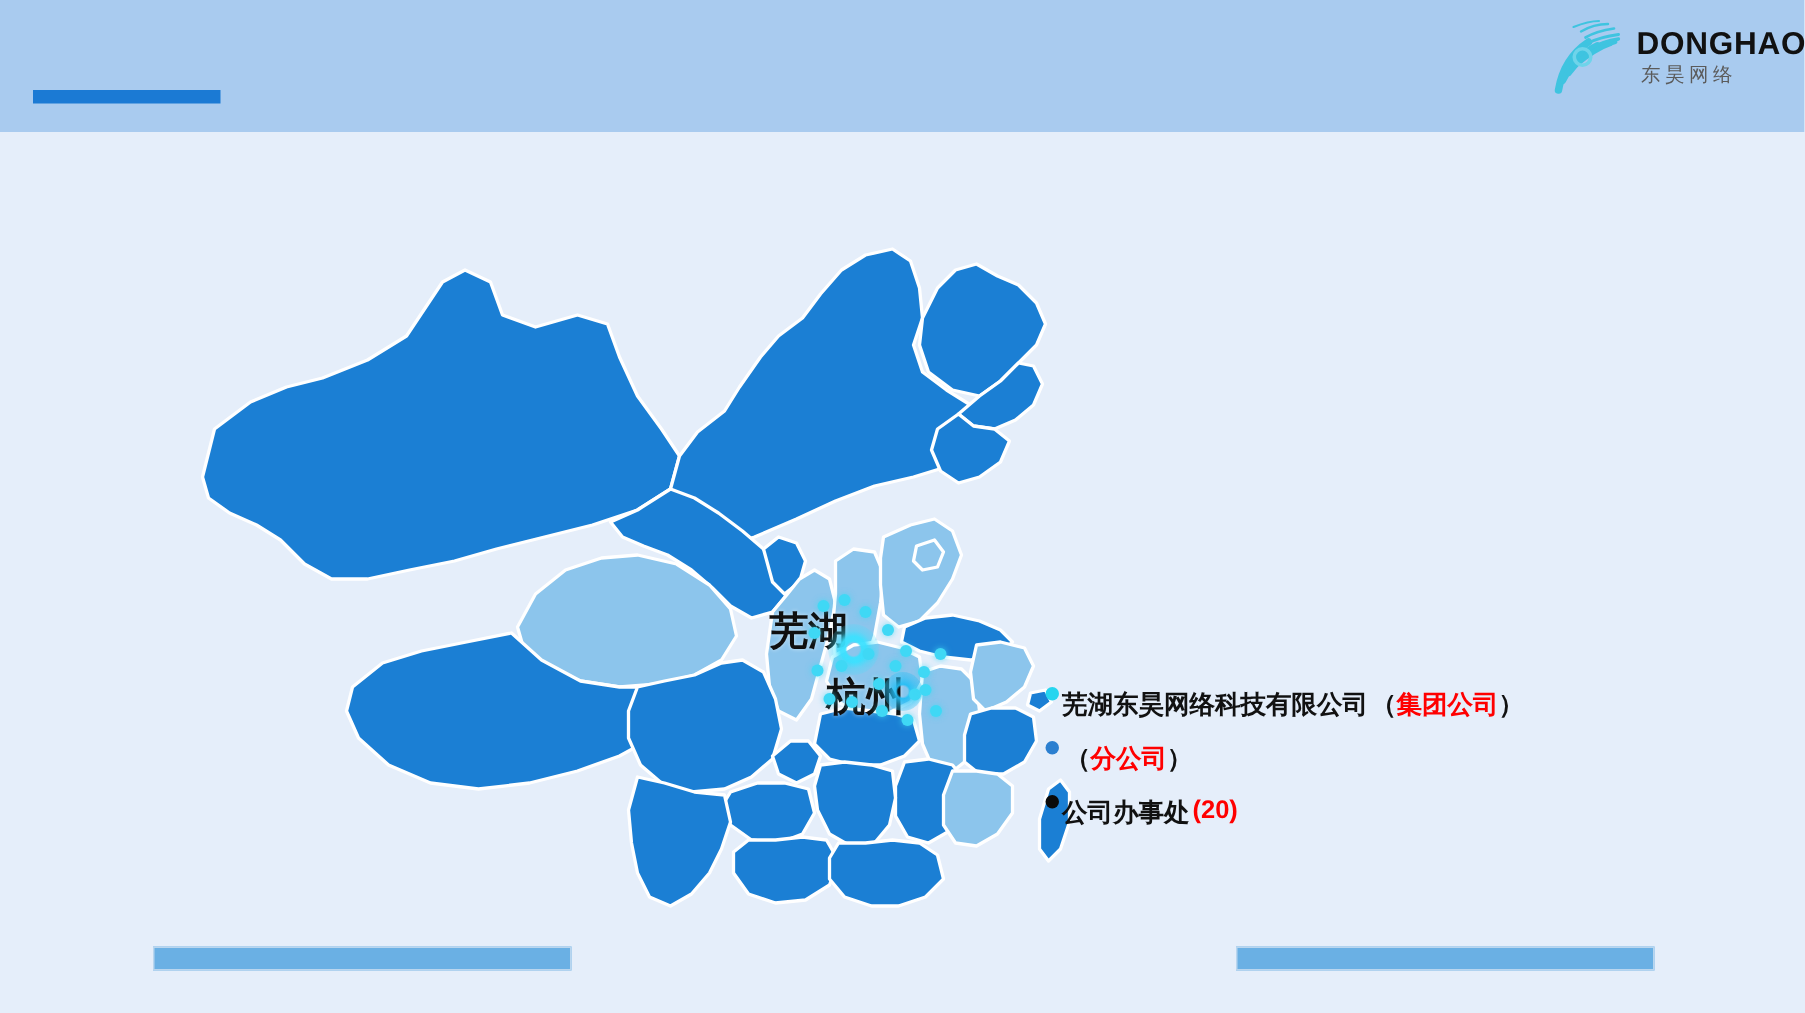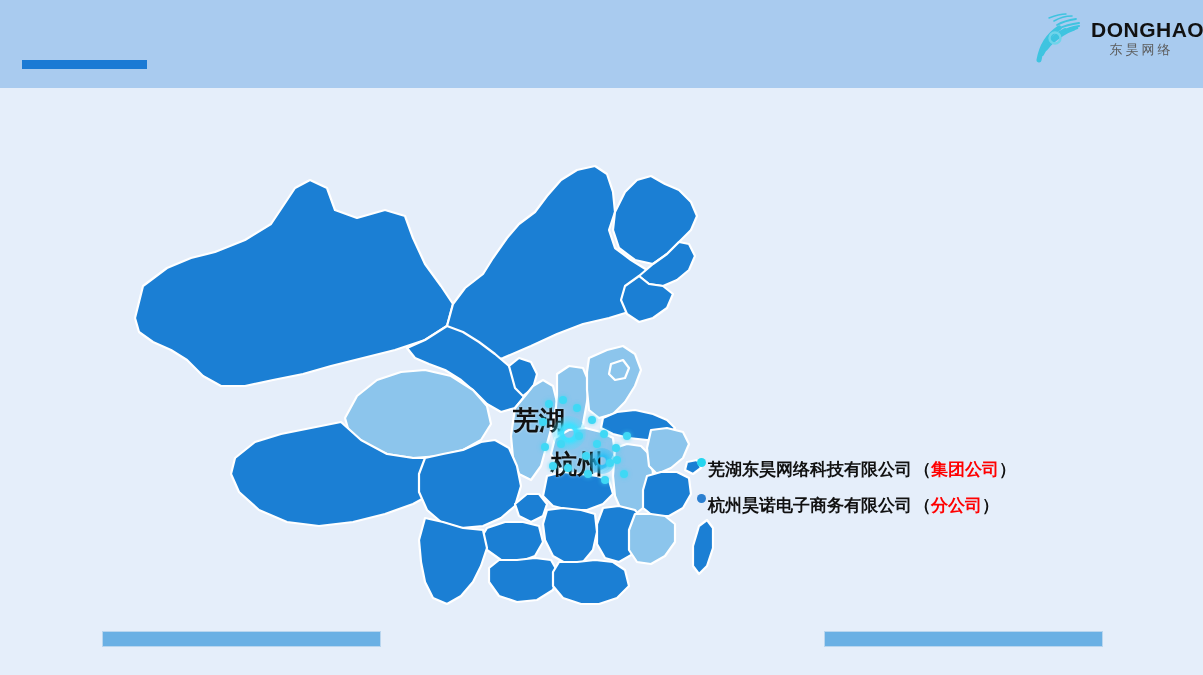--- a/index.html
+++ b/index.html
@@ -64,21 +64,21 @@
     left: 0;
     top: 2px;
     width: 62px;
     height: 62px;
   }
   .logo-text {
     position: absolute;
     left: 62px;
     top: 12px;
     width: 98px;
-    text-align: center;
+    text-align: left;
   }
   .logo-main {
     font-size: 21px;
     font-weight: bold;
     color: #111111;
     letter-spacing: 0.5px;
     line-height: 23px;
   }
   .logo-sub {
     font-size: 13px;
@@ -339,25 +339,31 @@
     <div class="legend-row">
       <span class="legend-bullet cyan"></span>
       <span class="legend-text">芜湖东昊网络科技有限公司</span>
       <span class="legend-tag">
         <span>（</span><span class="hl">集团公司</span><span>）</span>
       </span>
     </div>
 
     <div class="legend-row">
       <span class="legend-bullet blue"></span>
-      <span class="legend-text">杭州昊诺电子商务有限公司</span>
       <span class="legend-tag">
         <span>（</span><span class="hl">分公司</span><span>）</span>
       </span>
     </div>
 
+    <div class="legend-row">
+      <span class="legend-bullet black"></span>
+      <span class="legend-text">公司办事处</span>
+      <span class="legend-tag">
+        <span></span><span class="hl">(20)</span><span></span>
+      </span>
+    </div>
 
   </div>
 
   <div class="footer-bar left"></div>
   <div class="footer-bar right"></div>
 
 </div>
 
 </body></html>

